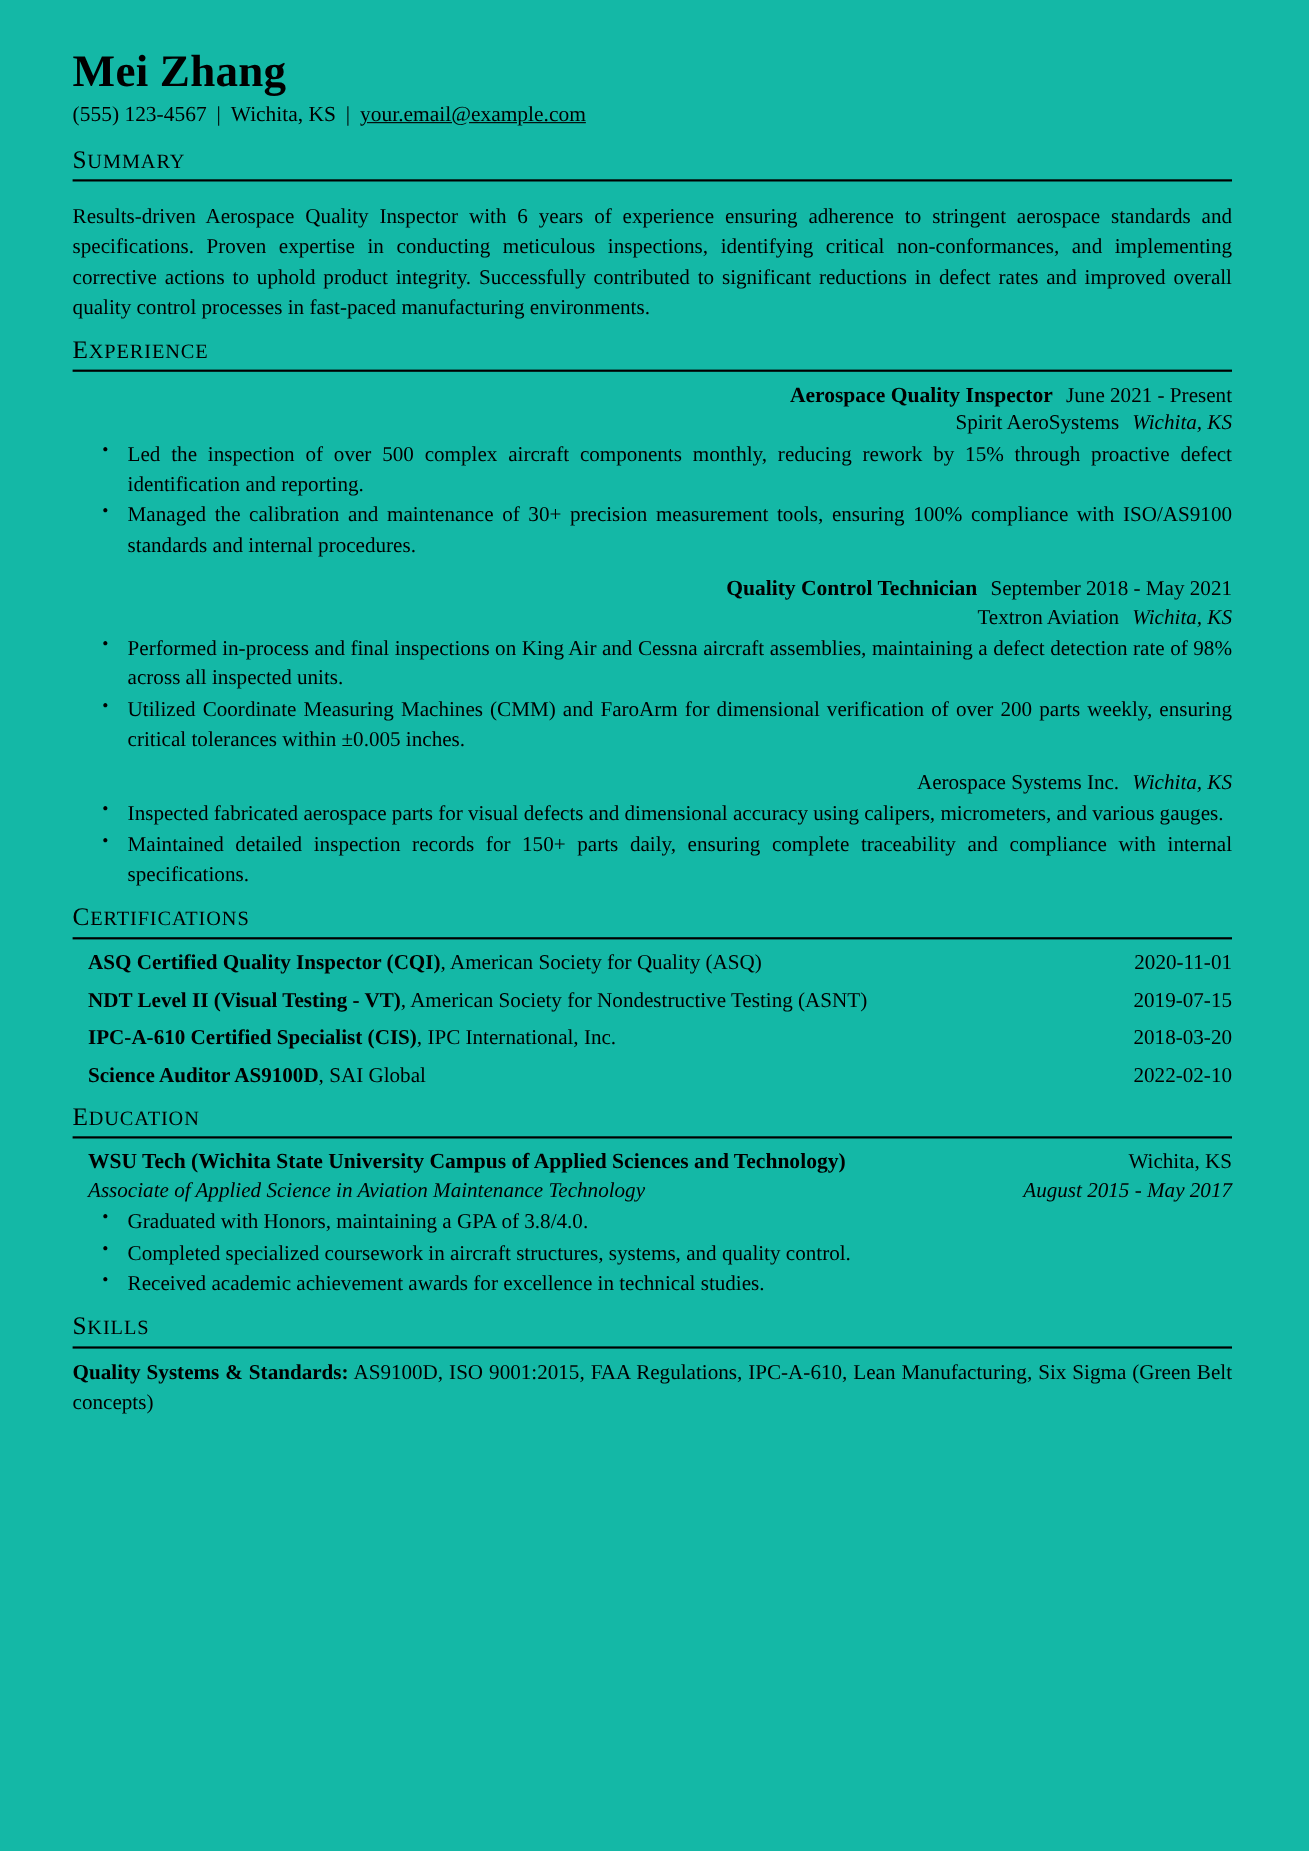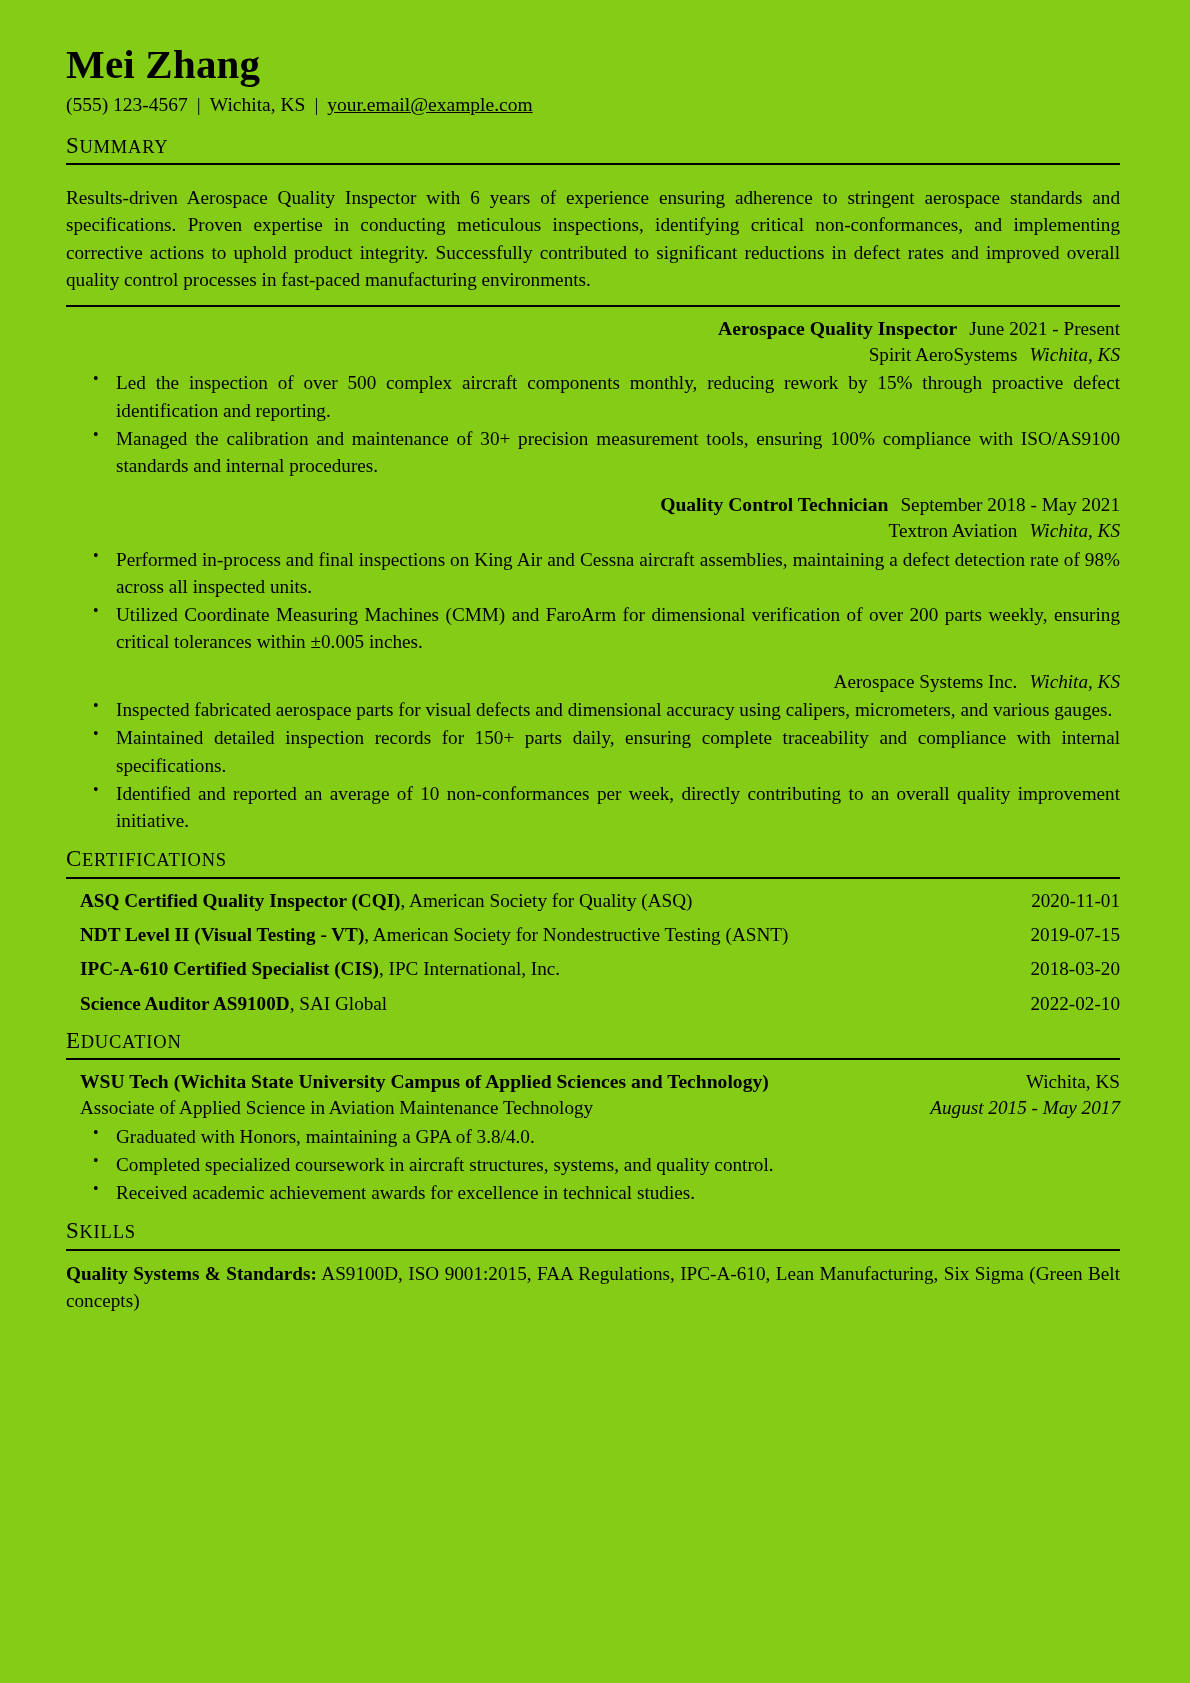--- a/index.html
+++ b/index.html
@@ -12,21 +12,21 @@
     min-height: 1683px;
     font-family: "Liberation Serif", "DejaVu Serif", serif;
     color: #000000;
     -webkit-font-smoothing: antialiased;
   }
   .page {
     width: 1190px;
     min-height: 1683px;
     box-sizing: border-box;
     padding: 38px 70px 40px 66px;
-    background: #84cc16;
+    background: #14b8a6;
   }
 
   
   .name {
     font-size: 41px;
     font-weight: bold;
     line-height: 1.08;
     letter-spacing: 0.2px;
     margin: 4px 0 6px 0;
   }
@@ -155,20 +155,21 @@
     font-size: 19.6px;
     font-weight: bold;
     padding-left: 14px;
   }
   .edu-loc {
     font-size: 19.2px;
     white-space: nowrap;
   }
   .edu-degree {
     font-size: 19.2px;
+    font-style: italic;
     padding-left: 14px;
   }
   .edu-date {
     font-size: 19.2px;
     font-style: italic;
     white-space: nowrap;
     padding-left: 12px;
   }
 
   
@@ -195,20 +196,21 @@
     </div>
   </div>
 
   <div class="section">
     <div class="section-head"><span class="sc-first">S</span><span class="sc-rest">UMMARY</span></div>
     <hr class="section-rule">
     <p class="summary-text">Results-driven Aerospace Quality Inspector with 6 years of experience ensuring adherence to stringent aerospace standards and specifications. Proven expertise in conducting meticulous inspections, identifying critical non-conformances, and implementing corrective actions to uphold product integrity. Successfully contributed to significant reductions in defect rates and improved overall quality control processes in fast-paced manufacturing environments.</p>
   </div>
 
   <div class="section">
+    <div class="section-head"><span class="sc-first">E</span><span class="sc-rest">XPERIENCE</span></div>
     <hr class="section-rule">
     <div id="experience-list">
         <div class="entry">
           <div class="entry-row">
             <div class="entry-title">Aerospace Quality Inspector</div>
             <div class="entry-date">June 2021 - Present</div>
           </div>
           <div class="entry-row">
             <div class="entry-org">Spirit AeroSystems</div>
             <div class="entry-loc">Wichita, KS</div>
@@ -233,21 +235,20 @@
           </ul>
         </div>
         <div class="entry">
           <div class="entry-row">
             <div class="entry-org">Aerospace Systems Inc.</div>
             <div class="entry-loc">Wichita, KS</div>
           </div>
           <ul class="bullets">
             <li>Inspected fabricated aerospace parts for visual defects and dimensional accuracy using calipers, micrometers, and various gauges.</li>
             <li>Maintained detailed inspection records for 150+ parts daily, ensuring complete traceability and compliance with internal specifications.</li>
-            <li>Identified and reported an average of 10 non-conformances per week, directly contributing to an overall quality improvement initiative.</li>
           </ul>
         </div>
       </div>
   </div>
 
   <div class="section">
     <div class="section-head"><span class="sc-first">C</span><span class="sc-rest">ERTIFICATIONS</span></div>
     <hr class="section-rule">
     <div id="certifications-list">
         <div class="cert-row">

